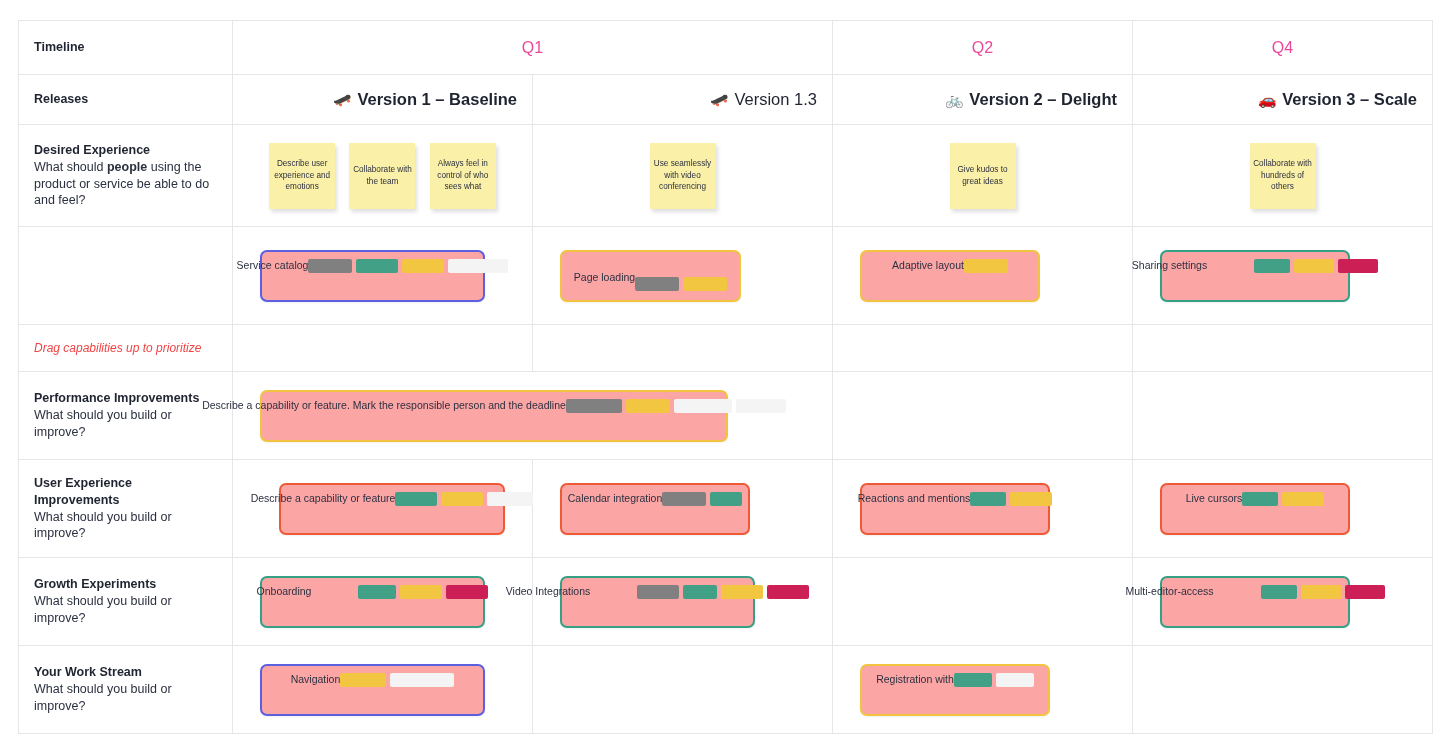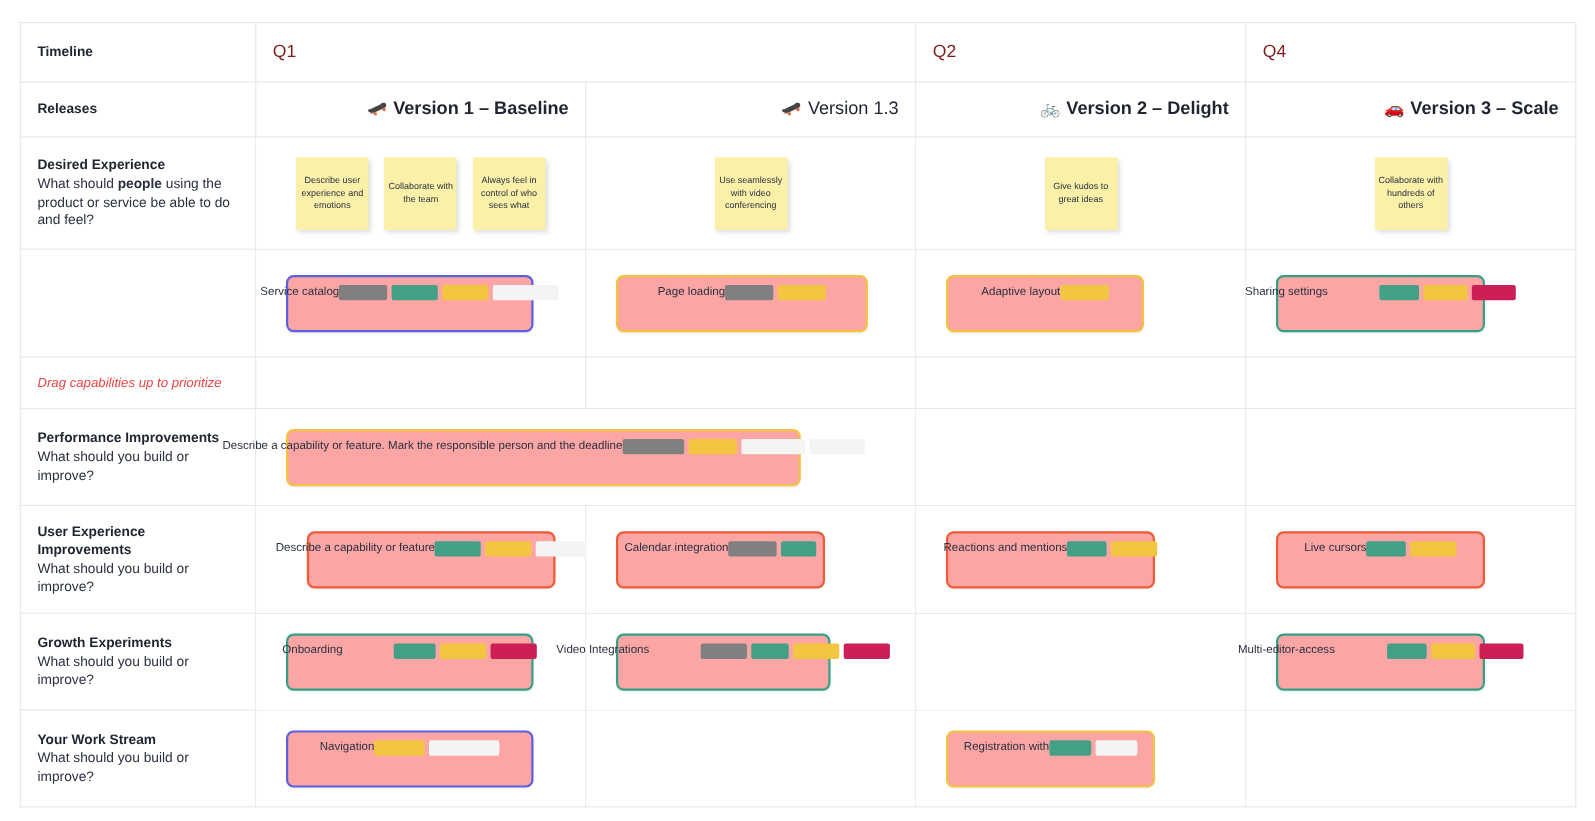--- a/index.html
+++ b/index.html
@@ -52,24 +52,24 @@
   .rh-blue    { background: #3b53d4; color: #ffffff; }
   .rh-blue .rh-sub { color: #ffffff; }
   .rh-hint    { background: #ffffff; font-style: italic; font-size: 12px; color: #ef4444; padding: 8px 12px; }
   .rh-pink    { background: #efd9d2; }
   .rh-yellow  { background: #f6e8b4; }
   .rh-mint    { background: #c9dfd7; }
   .rh-lilac   { background: #d6daf6; }
 
   
   .timeline-cell {
-    text-align: left;
+    text-align: center;
     padding: 14px 16px;
     font-size: 16px;
-    color: #7f1d1d;
+    color: #ec4899;
     height: 54px;
   }
   .release-cell {
     text-align: right;
     padding: 12px 16px;
     font-size: 16.5px;
     height: 50px;
     white-space: nowrap;
   }
   .release-cell .r-emoji { font-size: 15px; margin-right: 5px; }
@@ -232,21 +232,21 @@
                   <div class="seg" style="width: 44px; background: rgb(128, 128, 128);"></div>
                   <div class="seg" style="width: 42px; background: rgb(65, 160, 133);"></div>
                   <div class="seg" style="width: 42px; background: rgb(243, 198, 66);"></div>
                   <div class="seg" style="width: 60px; background: rgb(244, 244, 244);"></div>
                 </div>
               </div>
             </div>
         </td>
         <td class="card-cell band-blue">
           <div class="cards-wrap">
-              <div class="card bd-yellow" style="width: 229px;">
+              <div class="card bd-yellow" style="width: 181px; align-items: flex-end;">
                 <div class="card-title">Page loading</div>
                 <div class="segs">
                   <div class="seg" style="width: 44px; background: rgb(128, 128, 128);"></div>
                   <div class="seg" style="width: 44px; background: rgb(243, 198, 66);"></div>
                 </div>
               </div>
             </div>
         </td>
         <td class="card-cell band-blue">
           <div class="cards-wrap">

